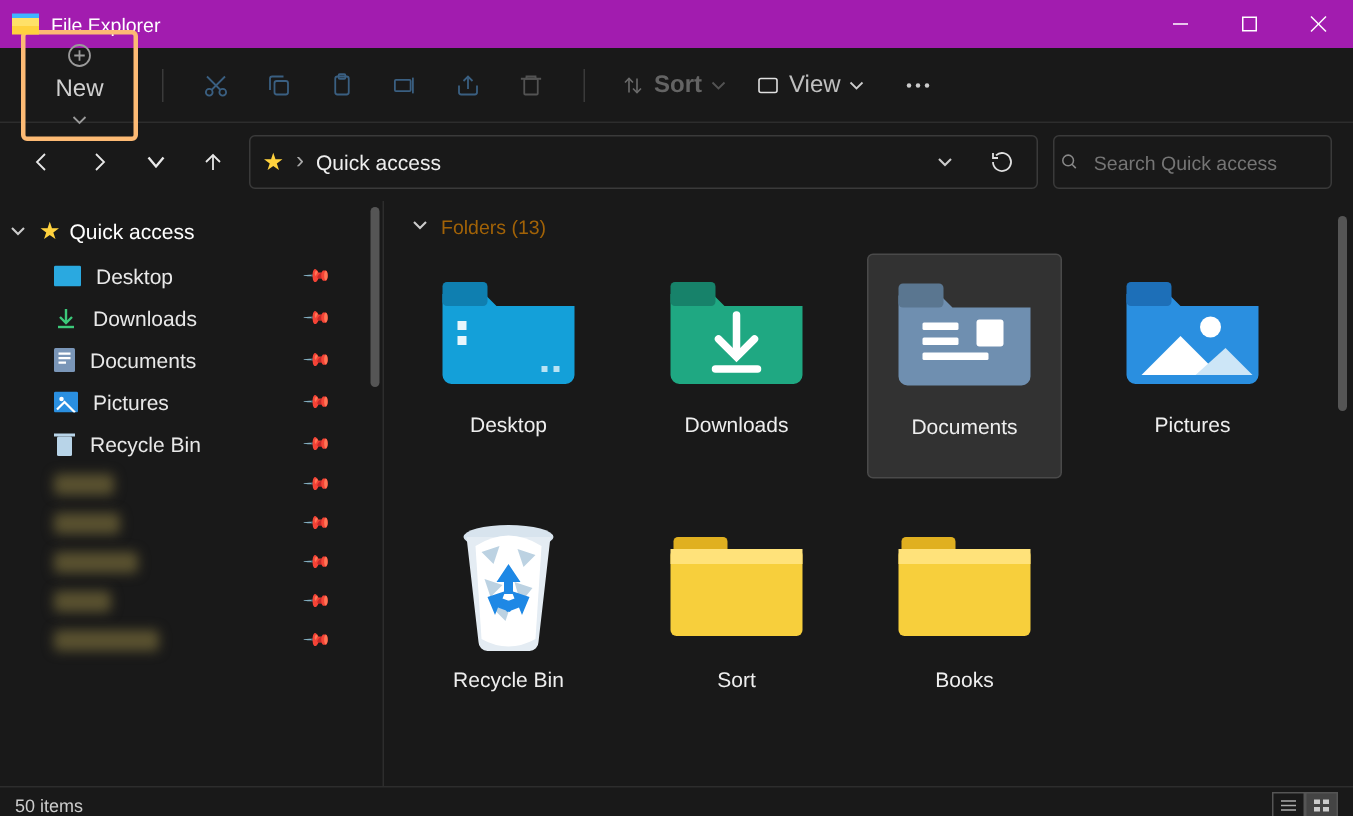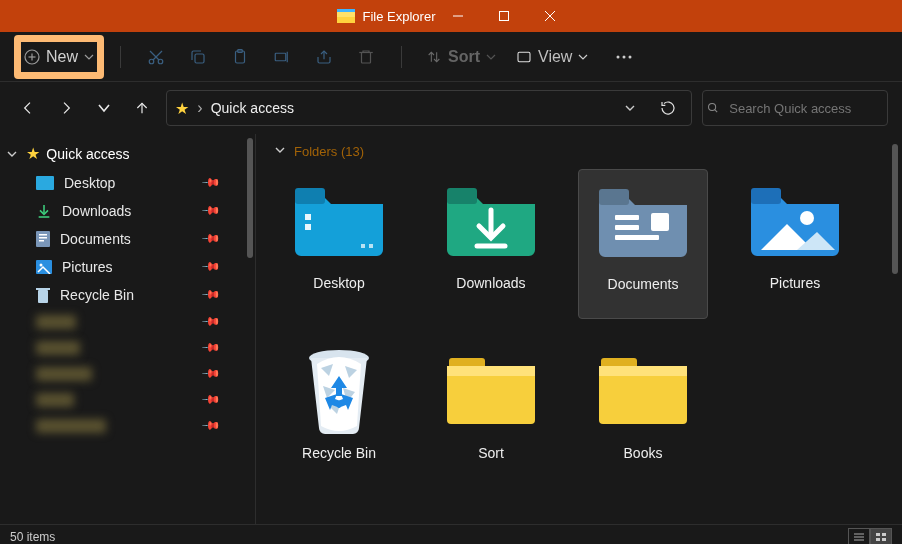--- a/index.html
+++ b/index.html
@@ -1,27 +1,27 @@
 <!DOCTYPE html>
 <html><head>
 <meta charset="utf-8">
 <style>
   * { margin:0; padding:0; box-sizing:border-box; font-family:"Segoe UI",Arial,sans-serif; }
   body { background:#191919; color:#fff; width:902px; height:544px; overflow:hidden; }
-  .titlebar { height:32px; display:flex; align-items:center; justify-content:center; background:#c2410c; }
+  .titlebar { height:32px; display:flex; align-items:center; justify-content:space-between; background:#a21caf; }
   .titlebar-left { display:flex; align-items:center; gap:8px; padding-left:8px; }
   .app-icon { width:18px; height:14px; background:linear-gradient(#ffe168 50%,#ffd23e 50%); border-top:3px solid #3fb4ff; position:relative; }
   .app-title { font-size:13px; }
   .win-controls { display:flex; }
   .win-btn { width:46px; height:32px; display:flex; align-items:center; justify-content:center; cursor:pointer; }
   .toolbar { height:50px; display:flex; align-items:center; padding:0 14px; gap:4px; border-bottom:1px solid #2d2d2d; }
   .tool-sep { width:1px; height:22px; background:#3a3a3a; margin:0 12px; }
   .tool-btn { display:flex; align-items:center; gap:6px; padding:6px 8px; border-radius:4px; cursor:pointer; color:#bfbfbf; }
   .tool-btn.faded { opacity:.45;font-weight:bold; }
-  .new-btn { border:7px solid #fdba74; padding:6px 3px; color:#d0d0d0; }
+  .new-btn { border:3px solid #fdba74; padding:6px 20px; color:#d0d0d0;flex-direction:column; }
   .icon-btn { width:38px; height:32px; display:flex; align-items:center; justify-content:center; cursor:pointer; opacity:.45; border-radius:4px; }
   .navrow { height:52px; display:flex; align-items:center; padding:0 14px; gap:10px; }
   .nav-arrow { width:28px; height:32px; display:flex; align-items:center; justify-content:center; cursor:pointer; color:#e8e8e8; border-radius:4px; }
   .addr-bar { flex:1; height:36px; border:1px solid #3a3a3a; border-radius:4px; display:flex; align-items:center; padding:0 8px; gap:8px; }
   .addr-star { color:#ffd23e; font-size:16px; }
   .addr-path { font-size:14px; flex:1; color:#eee; }
   .addr-icn { width:30px; display:flex; justify-content:center; cursor:pointer; color:#d0d0d0; }
   .search-bar { width:186px; height:36px; border:1px solid #3a3a3a; border-radius:4px; display:flex; align-items:center; padding:0 4px; gap:10px; color:#888; }
   .search-bar input { background:transparent; border:none; outline:none; color:#ccc; font-size:13px; width:100%; }
   .body { display:flex; height:390px; }

